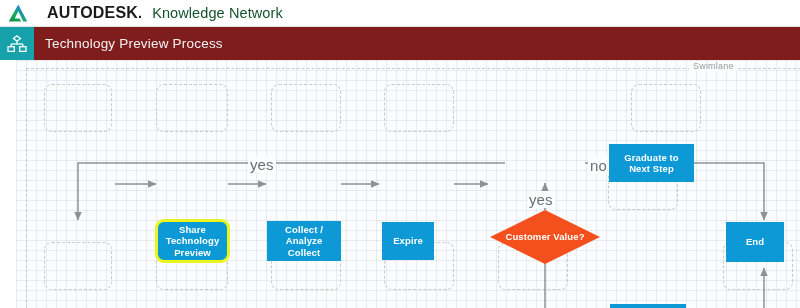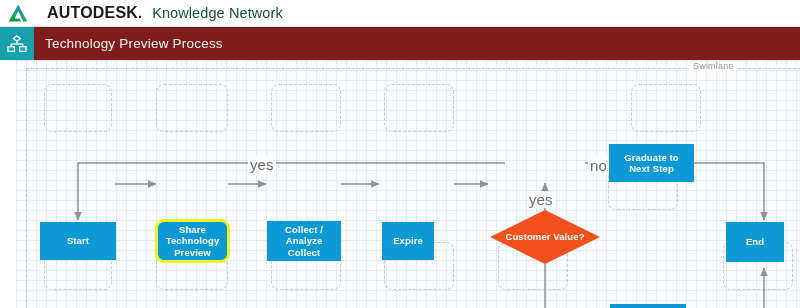--- a/index.html
+++ b/index.html
@@ -253,23 +253,20 @@
       <path d="M529,202 L529,262 L589,262"></path>
 
       <path d="M670,262 L748,262 L748,208"></path>
     </g>
   </svg>
 
   <div class="edge-label" style="left:232px; top:96px;">yes</div>
   <div class="edge-label" style="left:572px; top:97px;">no</div>
   <div class="edge-label" style="left:511px; top:131px;">yes</div>
 
-  <div class="node proc" style="left:24px; top:162px; width:76px; height:38px;">
-    <span>Start</span>
-  </div>
 
   <div class="node proc selected" style="left:140px; top:160px; width:73px; height:42px;">
     <div>
       <div>Share</div>
       <div>Technology</div>
       <div>Preview</div>
     </div>
   </div>
 
   <div class="node proc" style="left:251px; top:161px; width:74px; height:40px;">

